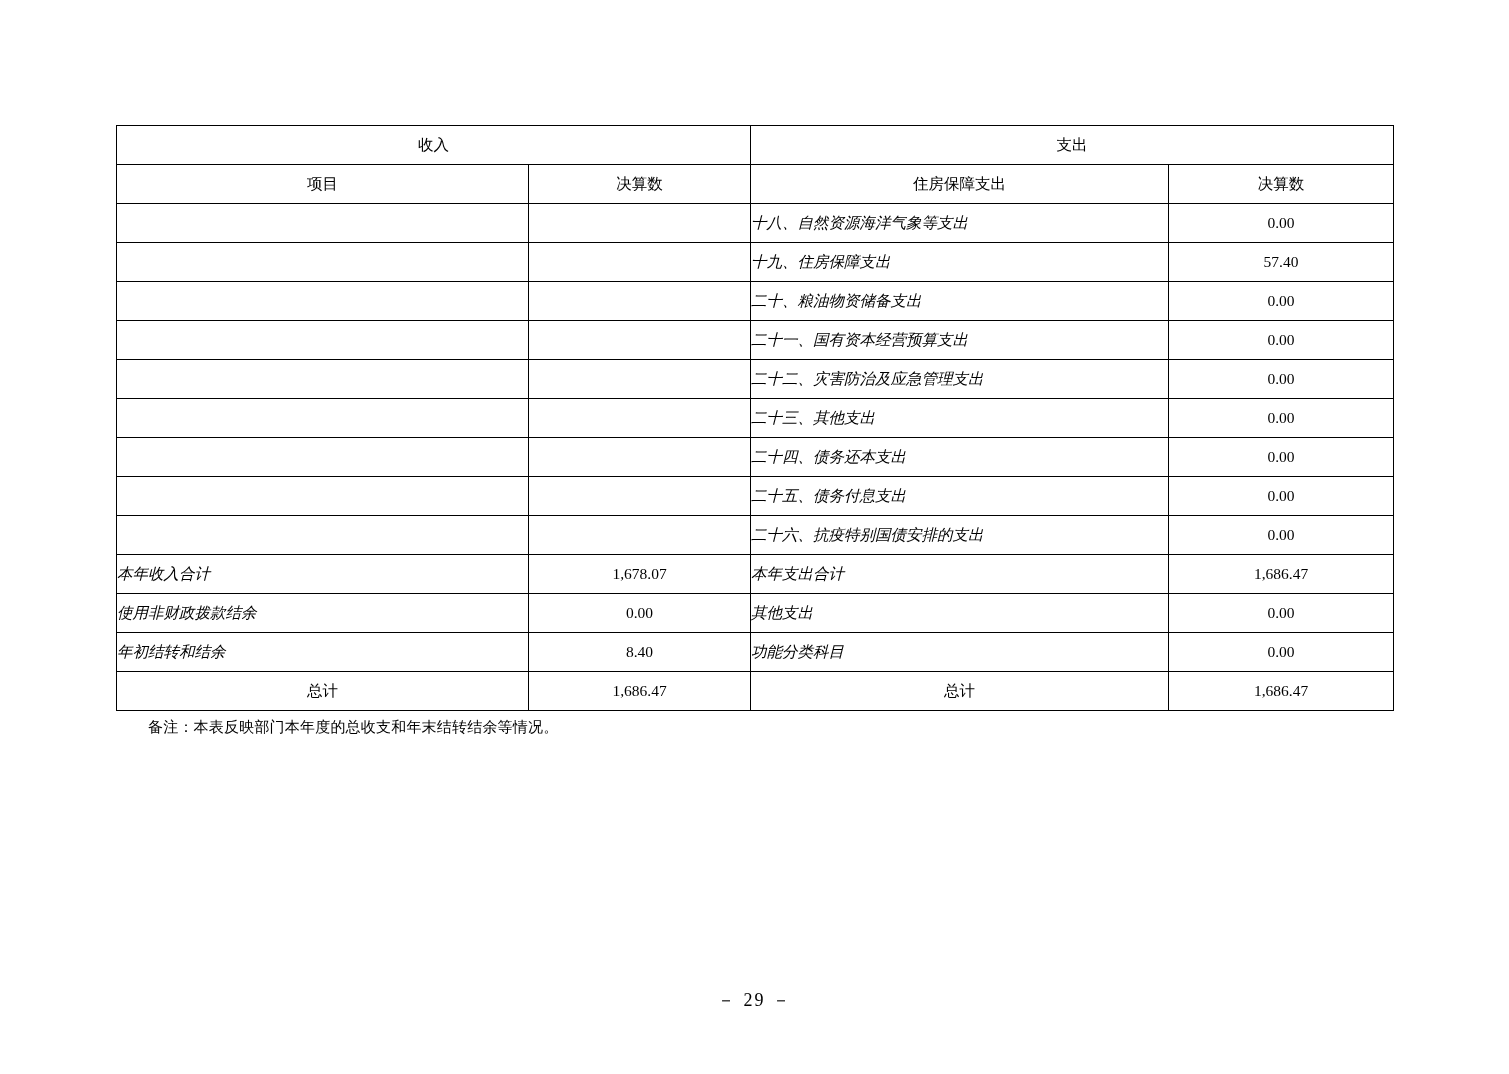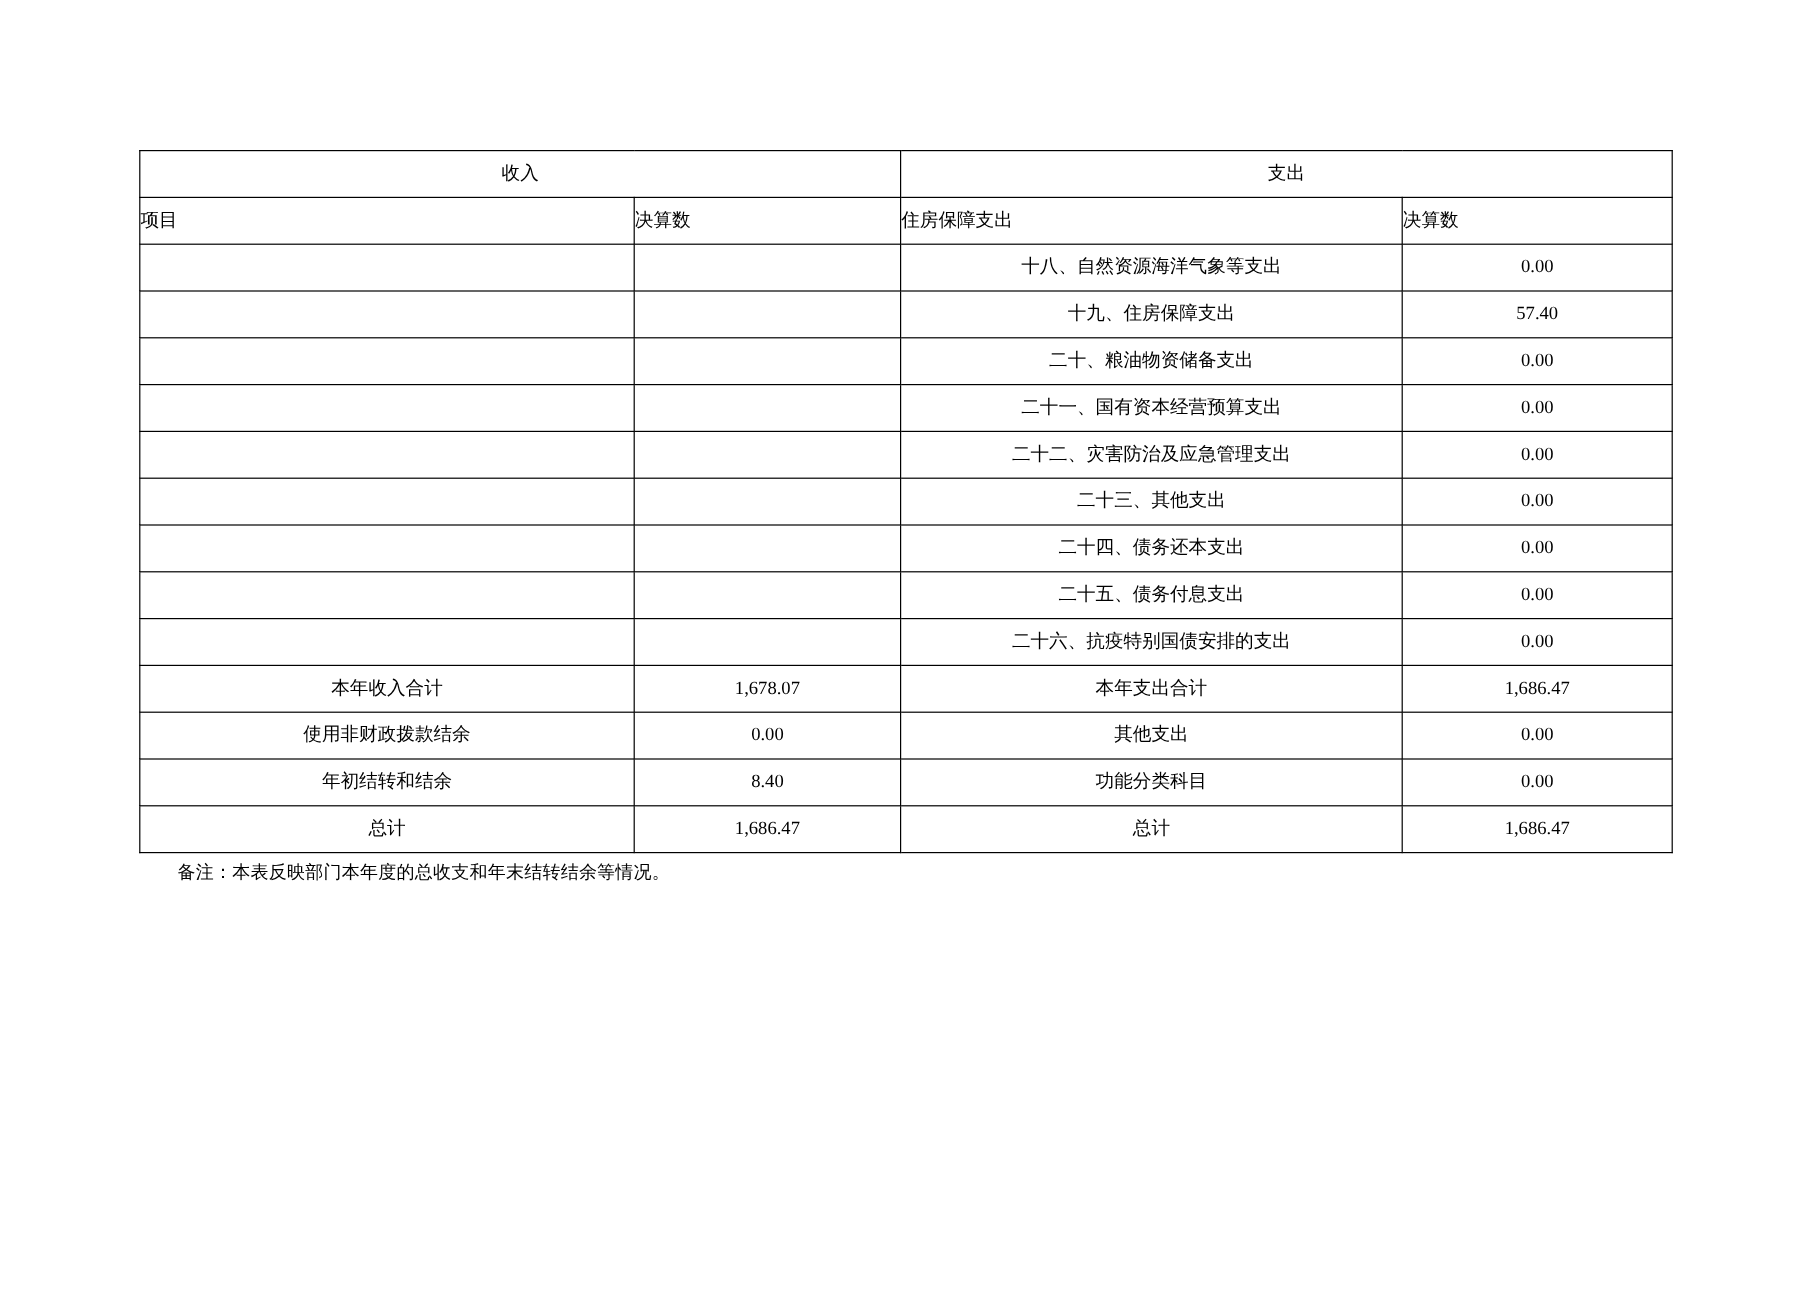--- a/index.html
+++ b/index.html
@@ -34,33 +34,34 @@
     table-layout: fixed;
   }
   table.fin td {
     border: 1px solid #000000;
     font-size: 15.5px;
     line-height: 1.3;
     padding: 0;
     height: 38px;
     vertical-align: middle;
   }
-  .c-left   { text-align: center;   padding-left: 10px; }
+  .c-left   { text-align: left;   padding-left: 10px; font-style: italic; }
   .c-right  { text-align: center;  padding-right: 12px; }
   .c-center { text-align: center; }
   col.col1 { width: 412px; }
   col.col2 { width: 222px; }
   col.col3 { width: 418px; }
   col.col4 { width: 225px; }
   .grp-head td {
     text-align: center;
     height: 42px;
     font-size: 16px;
   }
   .sub-head td {
+    text-align: center;
     height: 38px;
     font-size: 16px;
   }
   .note {
     position: absolute;
     left: 148px;
     top: 718px;
     font-size: 15px;
     letter-spacing: 0.2px;
   }
@@ -177,14 +178,15 @@
           <td class="c-right">1,686.47</td>
           <td class="c-center">总计</td>
           <td class="c-right">1,686.47</td>
         </tr>
       </tbody>
     </table>
   </div>
 
   <div class="note">备注：本表反映部门本年度的总收支和年末结转结余等情况。</div>
 
+  <div class="footer">－ 29 －</div>
 
 </div>
 
 </body></html>

